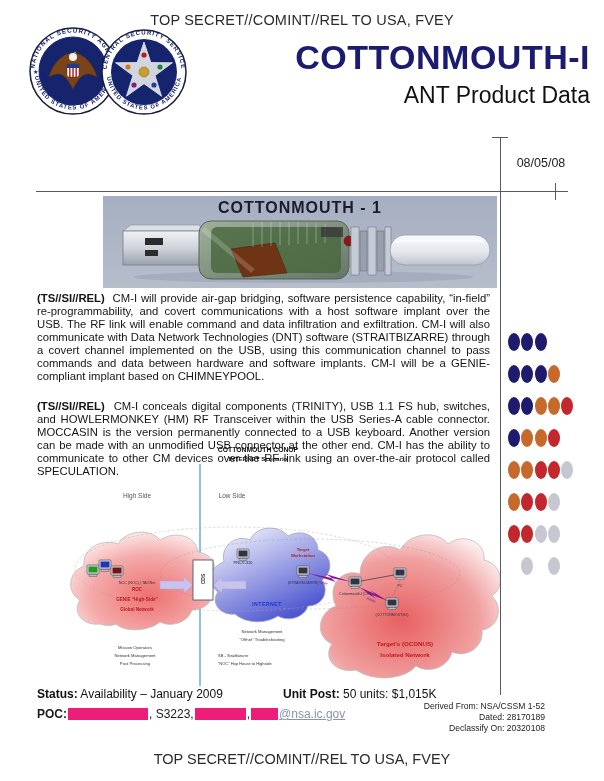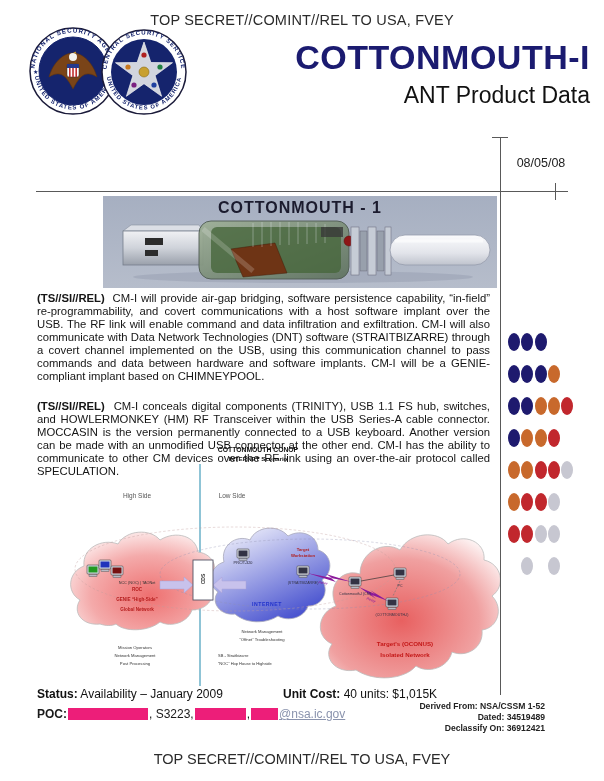--- a/index.html
+++ b/index.html
@@ -20,21 +20,21 @@
   
   #panel{left:103px;top:196px;width:394px;height:92px;background:linear-gradient(#a6afc1,#b6bdcb);}
   #panel-title{left:0;top:3px;width:394px;text-align:center;font-weight:bold;font-size:16px;color:#1b1b2e;letter-spacing:1px;}
   
   #diagram{left:60px;top:444px;width:440px;height:244px;}
   #diagram .lbl{position:absolute;text-align:center;color:#333;}
   
   .bt{font-size:12px;color:#111;}
   .redact{display:inline-block;height:12px;background:#ed1e79;vertical-align:middle;margin:0 1px 2px 1px;}
   .email{color:#8a93ad;text-decoration:underline;}
-  #derived{left:330px;top:701px;width:215px;text-align:right;font-size:8.6px;font-weight:bold;line-height:11px;color:#222;}
+  #derived{left:330px;top:701px;width:215px;text-align:right;font-size:8.6px;font-weight:normal;line-height:11px;color:#222;}
   #footer-class{left:0;top:751px;width:604px;text-align:center;font-size:14.5px;color:#2b2b2b;}
   .mdot{position:absolute;width:12px;height:18px;border-radius:50%;}
 </style>
 </head>
 <body>
 
 <div id="page">
 
   <div class="abs" id="top-class">TOP SECRET//COMINT//REL TO USA, FVEY</div>
 
@@ -285,29 +285,29 @@
     <div class="lbl" style="left:292px;top:169px;width:80px;font-size:3.6px;color:#334">(COTTONMOUTH-I)</div>
     <div class="lbl" style="left:248px;top:137px;width:30px;font-size:3.6px;font-style:italic;color:#8b1a9b;transform:rotate(8deg)">Relay</div>
     <div class="lbl" style="left:296px;top:154px;width:30px;font-size:3.6px;font-style:italic;color:#8b1a9b;transform:rotate(20deg)">Relay</div>
   </div>
 
   <div class="abs bt" style="left:37px;top:687px">
     <b>Status:</b>
     <span>Availability – January 2009</span>
   </div>
   <div class="abs bt" style="left:283px;top:687px">
-    <b>Unit Cost:</b>
-    <span>40 units: $1,015K</span>
+    <b>Unit Post:</b>
+    <span>50 units: $1,015K</span>
   </div>
 
   <div class="abs" style="left:37px;top:707px;font-size:12px">
     <b>POC:</b><span class="redact" style="width:80px"></span><span>, S3223,</span><span class="redact" style="width:51px"></span><span>,</span><span class="redact" style="width:27px"></span><span class="email">@nsa.ic.gov</span>
   </div>
 
   <div class="abs" id="derived">
     <div>Derived From: NSA/CSSM 1-52</div>
-    <div>Dated: 34519489</div>
-    <div>Declassify On: 36912421</div>
+    <div>Dated: 28170189</div>
+    <div>Declassify On: 20320108</div>
   </div>
 
   <div class="abs" id="footer-class">TOP SECRET//COMINT//REL TO USA, FVEY</div>
 
 </div>
 
 </body></html>

